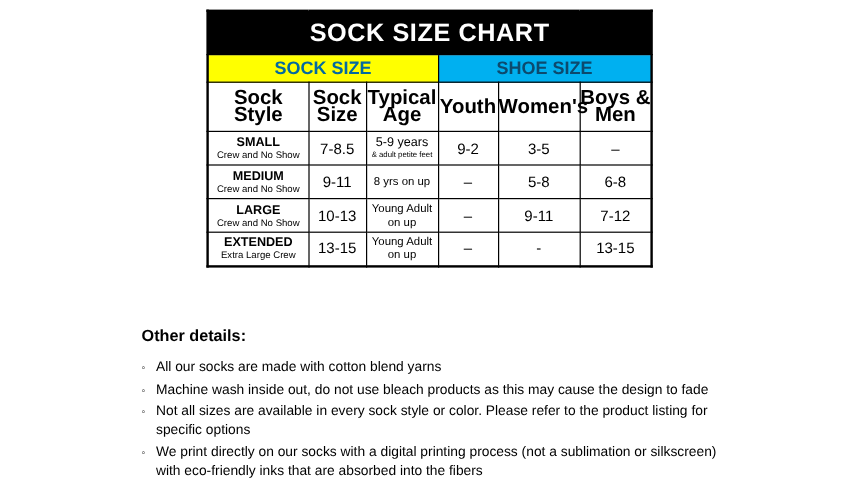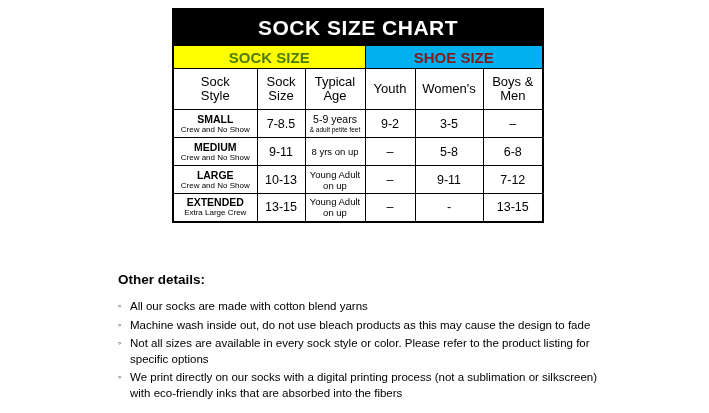--- a/index.html
+++ b/index.html
@@ -42,36 +42,36 @@
     color: #ffffff;
     font-size: 21px;
     font-weight: bold;
     letter-spacing: 0.5px;
     height: 35px;
     border: 1px solid #000 !important;
   }
 
   .band-sock {
     background: #ffff00;
-    color: #4d7c0f;
+    color: #0369a1;
     font-weight: bold;
     font-size: 15px;
     height: 22px;
   }
   .band-shoe {
     background: #00b0f0;
-    color: #7f1d1d;
+    color: #0c4a6e;
     font-weight: bold;
     font-size: 15px;
     height: 22px;
   }
 
   .subhead {
-    font-size: 13px;
-    font-weight: normal;
+    font-size: 17px;
+    font-weight: bold;
     height: 40px;
     line-height: 14px;
   }
 
   .row-cell {
     font-size: 12px;
     height: 28px;
   }
 
   .style-name {

